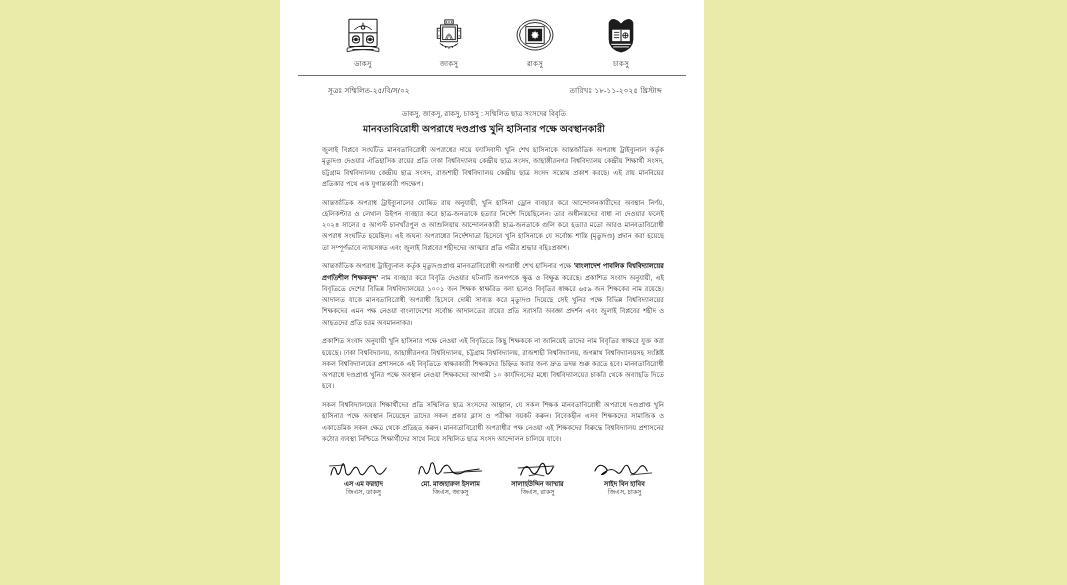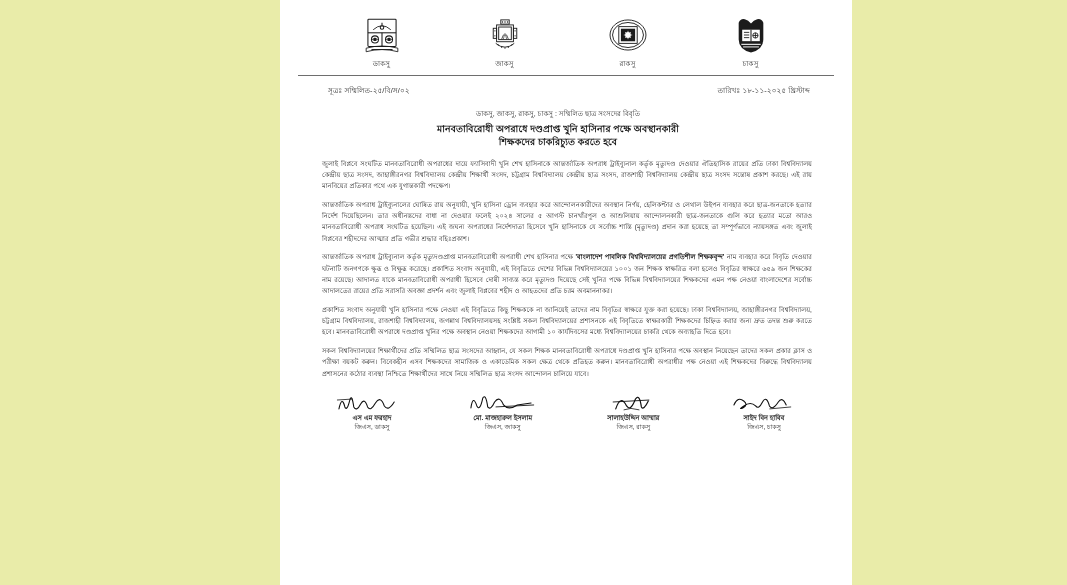--- a/index.html
+++ b/index.html
@@ -19,21 +19,21 @@
     width: 1067px;
     height: 585px;
     background: #e9eca9;
   }
 
   
   #page {
     position: absolute;
     left: 280px;
     top: 0;
-    width: 572px;
+    width: 424px;
     height: 585px;
     background: #ffffff;
     box-sizing: border-box;
     padding: 0;
   }
 
   
   .logo-strip {
     display: flex;
     justify-content: space-around;
@@ -266,21 +266,20 @@
 
     <div class="ref-row">
       <span>সূত্রঃ সম্মিলিত-২৫/বি/স/০২</span>
       <span>তারিখঃ ১৮-১১-২০২৫ খ্রিস্টাব্দ</span>
     </div>
 
     <div class="title-block">
       <div class="subtitle">ডাকসু, জাকসু, রাকসু, চাকসু : সম্মিলিত ছাত্র সংসদের বিবৃতি</div>
       <div class="main-title">
         <div>মানবতাবিরোধী অপরাধে দণ্ডপ্রাপ্ত খুনি হাসিনার পক্ষে অবস্থানকারী</div>
-        <div>শিক্ষকদের চাকরিচ্যুত করতে হবে</div>
       </div>
     </div>
 
     <div class="body-wrap">
       <p class="para">জুলাই বিপ্লবে সংঘটিত মানবতাবিরোধী অপরাধের দায়ে ফ্যাসিবাদী খুনি শেখ হাসিনাকে আন্তর্জাতিক অপরাধ ট্রাইব্যুনাল কর্তৃক মৃত্যুদণ্ড দেওয়ার ঐতিহাসিক রায়ের প্রতি ঢাকা বিশ্ববিদ্যালয় কেন্দ্রীয় ছাত্র সংসদ, জাহাঙ্গীরনগর বিশ্ববিদ্যালয় কেন্দ্রীয় শিক্ষার্থী সংসদ, চট্টগ্রাম বিশ্ববিদ্যালয় কেন্দ্রীয় ছাত্র সংসদ, রাজশাহী বিশ্ববিদ্যালয় কেন্দ্রীয় ছাত্র সংসদ সন্তোষ প্রকাশ করছে। এই রায় মানবিয়ের প্রতিকার পথে এক যুগান্তকারী পদক্ষেপ।</p>
       <p class="para">আন্তর্জাতিক অপরাধ ট্রাইব্যুনালের ঘোষিত রায় অনুযায়ী, খুনি হাসিনা ড্রোন ব্যবহার করে আন্দোলনকারীদের অবস্থান নির্ণয়, হেলিকপ্টার ও লেথাল উইপন ব্যবহার করে ছাত্র-জনতাকে হত্যার নির্দেশ দিয়েছিলেন। তার অধীনস্তদের বাধা না দেওয়ার ফলেই ২০২৪ সালের ৫ আগস্ট চানখাঁরপুল ও আশুলিয়ায় আন্দোলনকারী ছাত্র-জনতাকে গুলি করে হত্যার মতো আরও মানবতাবিরোধী অপরাধ সংঘটিত হয়েছিল। এই জঘন্য অপরাধের নির্দেশদাতা হিসেবে খুনি হাসিনাকে যে সর্বোচ্চ শাস্তি (মৃত্যুদণ্ড) প্রদান করা হয়েছে তা সম্পূর্ণভাবে ন্যায়সঙ্গত এবং জুলাই বিপ্লবের শহীদদের আত্মার প্রতি গভীর শ্রদ্ধার বহিঃপ্রকাশ।</p>
       <p class="para">
         <span>আন্তর্জাতিক অপরাধ ট্রাইব্যুনাল কর্তৃক মৃত্যুদণ্ডপ্রাপ্ত মানবতাবিরোধী অপরাধী শেখ হাসিনার পক্ষে </span><b>'বাংলাদেশ পাবলিক বিশ্ববিদ্যালয়ের প্রগতিশীল শিক্ষকবৃন্দ'</b><span> নাম ব্যবহার করে বিবৃতি দেওয়ার ঘটনাটি জনগণকে ক্ষুব্ধ ও বিক্ষুব্ধ করেছে। প্রকাশিত সংবাদ অনুযায়ী, এই বিবৃতিতে দেশের বিভিন্ন বিশ্ববিদ্যালয়ের ১০০১ জন শিক্ষক স্বাক্ষরিত বলা হলেও বিবৃতির স্বাক্ষরে ৬৫৯ জন শিক্ষকের নাম রয়েছে। আদালত যাকে মানবতাবিরোধী অপরাধী হিসেবে দোষী সাব্যস্ত করে মৃত্যুদণ্ড দিয়েছে সেই খুনির পক্ষে বিভিন্ন বিশ্ববিদ্যালয়ের শিক্ষকদের এমন পক্ষ নেওয়া বাংলাদেশের সর্বোচ্চ আদালতের রায়ের প্রতি সরাসরি অবজ্ঞা প্রদর্শন এবং জুলাই বিপ্লবের শহীদ ও আহতদের প্রতি চরম অবমাননাকর।</span>
       </p>
       <p class="para">প্রকাশিত সংবাদ অনুযায়ী খুনি হাসিনার পক্ষে নেওয়া এই বিবৃতিতে কিছু শিক্ষককে না জানিয়েই তাদের নাম বিবৃতির স্বাক্ষরে যুক্ত করা হয়েছে। ঢাকা বিশ্ববিদ্যালয়, জাহাঙ্গীরনগর বিশ্ববিদ্যালয়, চট্টগ্রাম বিশ্ববিদ্যালয়, রাজশাহী বিশ্ববিদ্যালয়, জগন্নাথ বিশ্ববিদ্যালয়সহ সংশ্লিষ্ট সকল বিশ্ববিদ্যালয়ের প্রশাসনকে এই বিবৃতিতে স্বাক্ষরকারী শিক্ষকদের চিহ্নিত করার জন্য দ্রুত তদন্ত শুরু করতে হবে। মানবতাবিরোধী অপরাধে দণ্ডপ্রাপ্ত খুনির পক্ষে অবস্থান নেওয়া শিক্ষকদের আগামী ১০ কার্যদিবসের মধ্যে বিশ্ববিদ্যালয়ের চাকরি থেকে অব্যাহতি দিতে হবে।</p>

